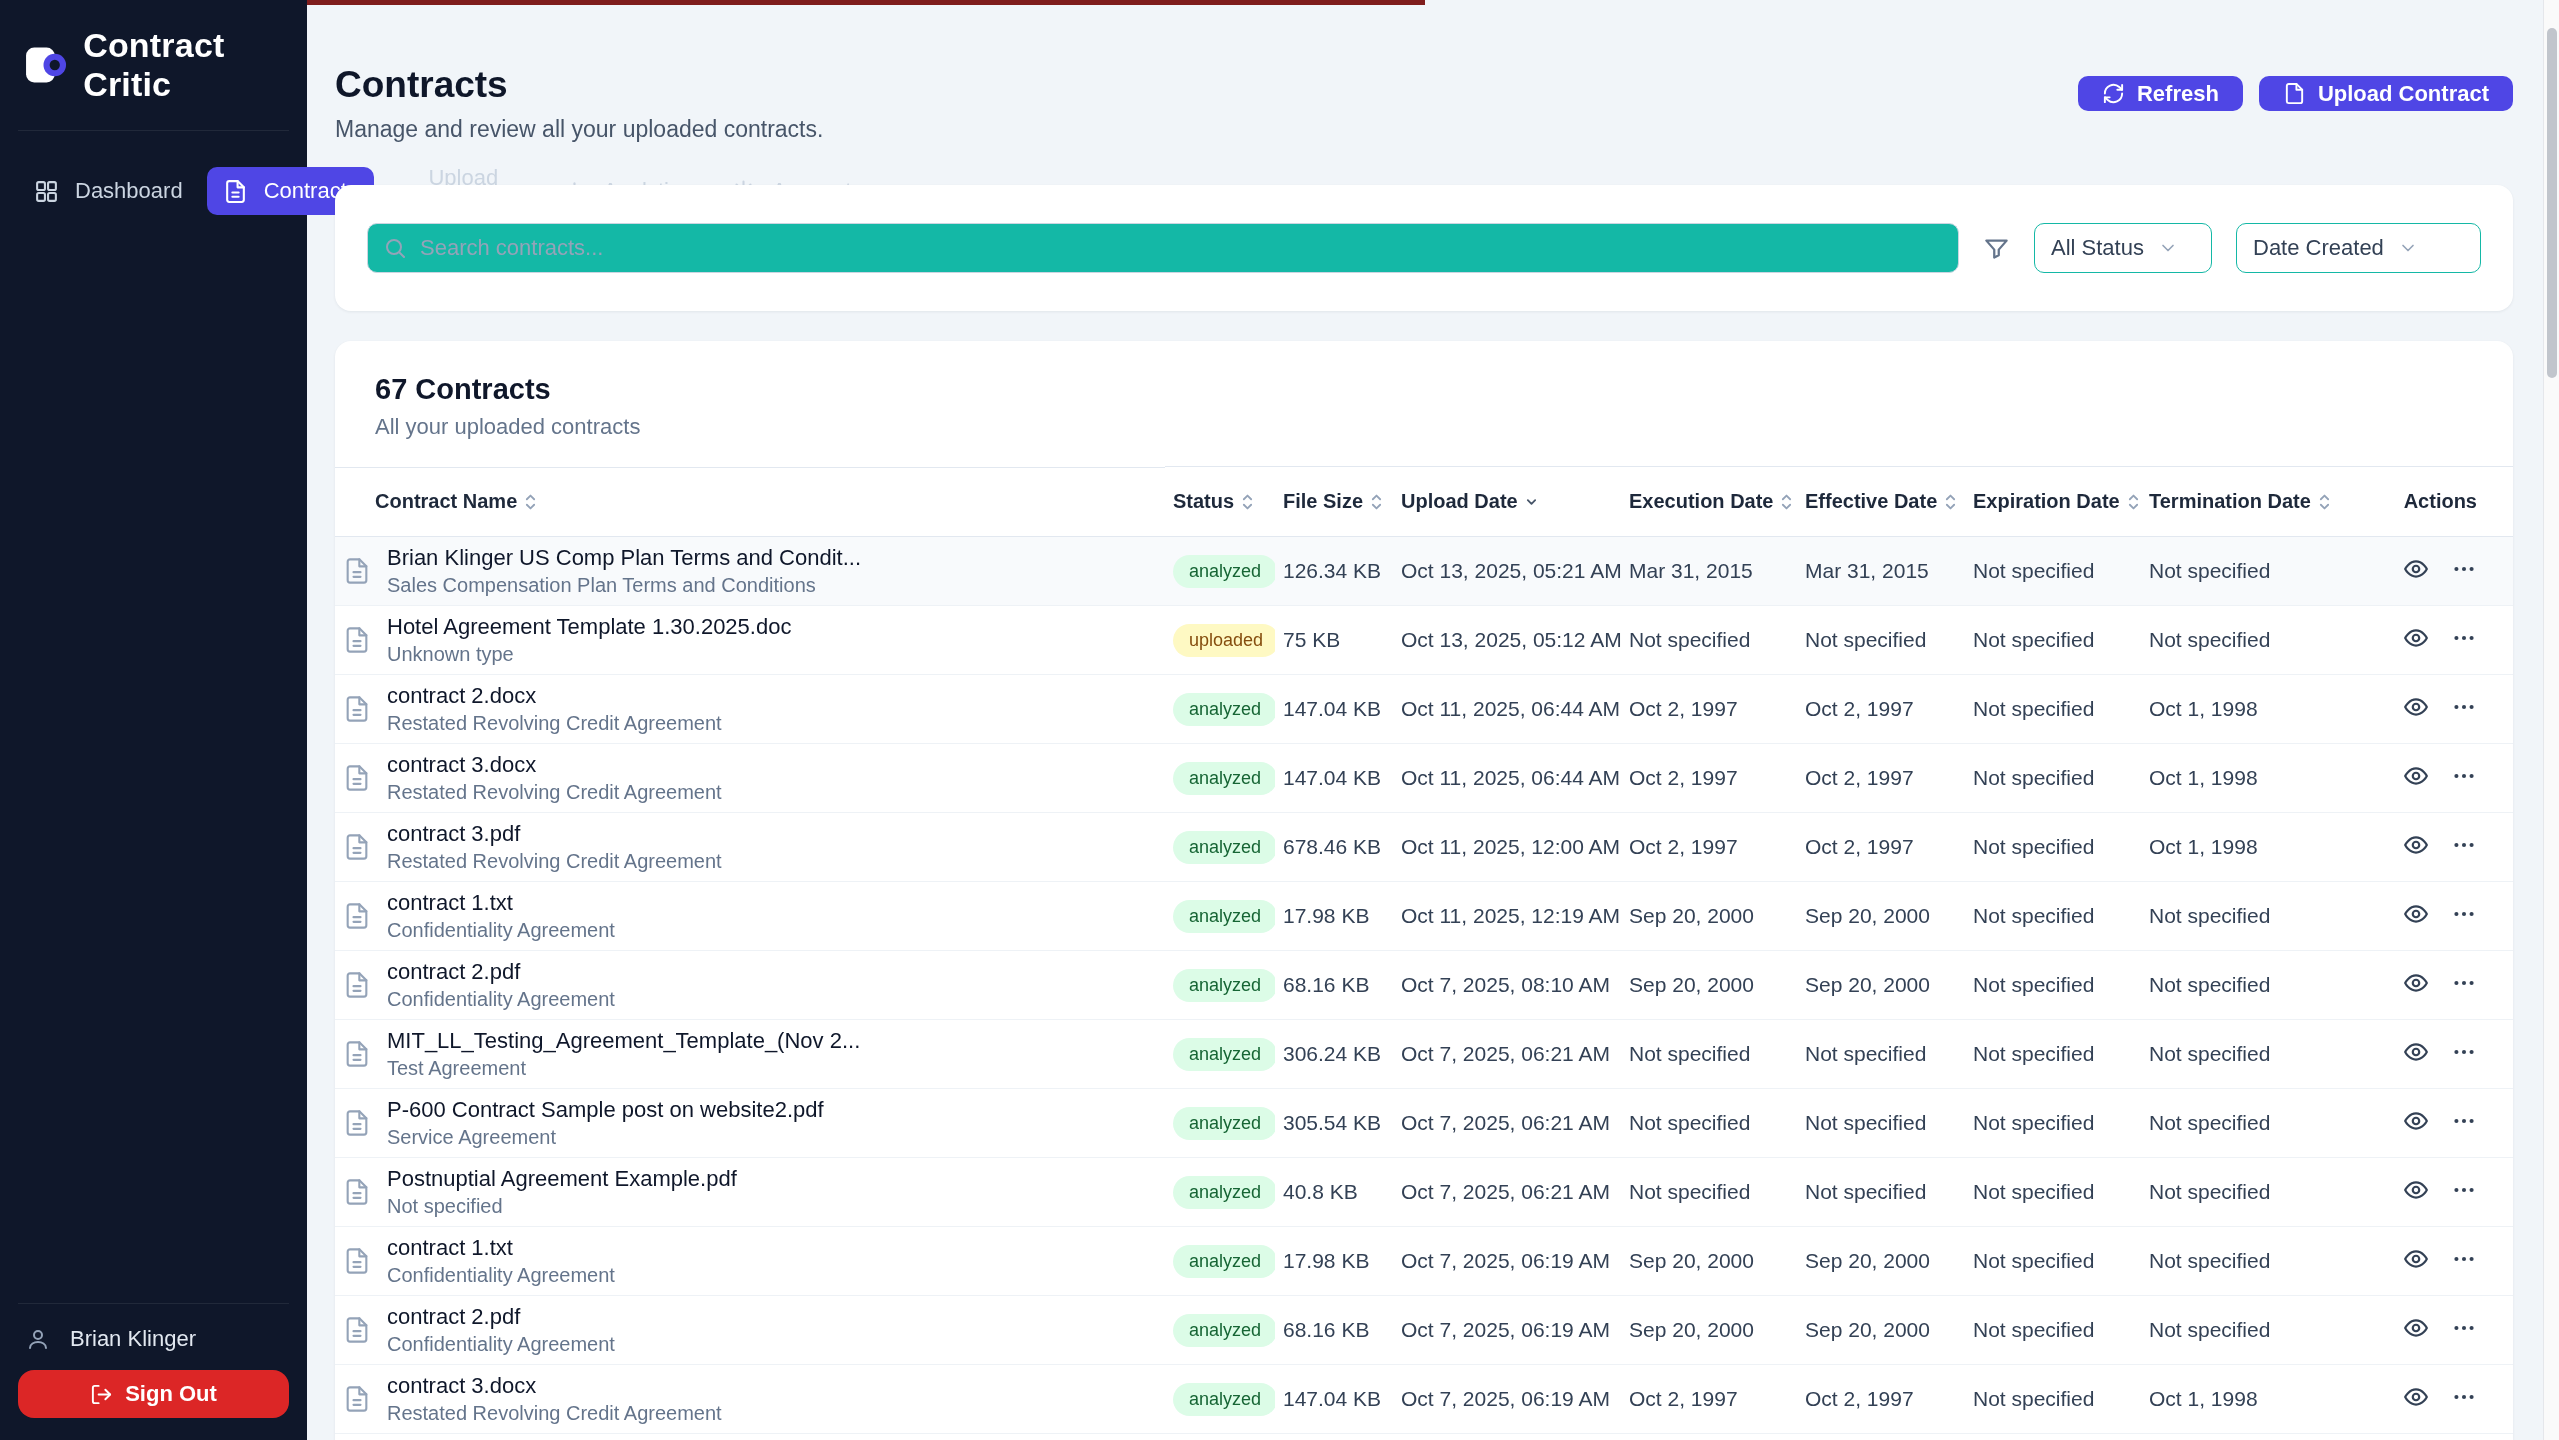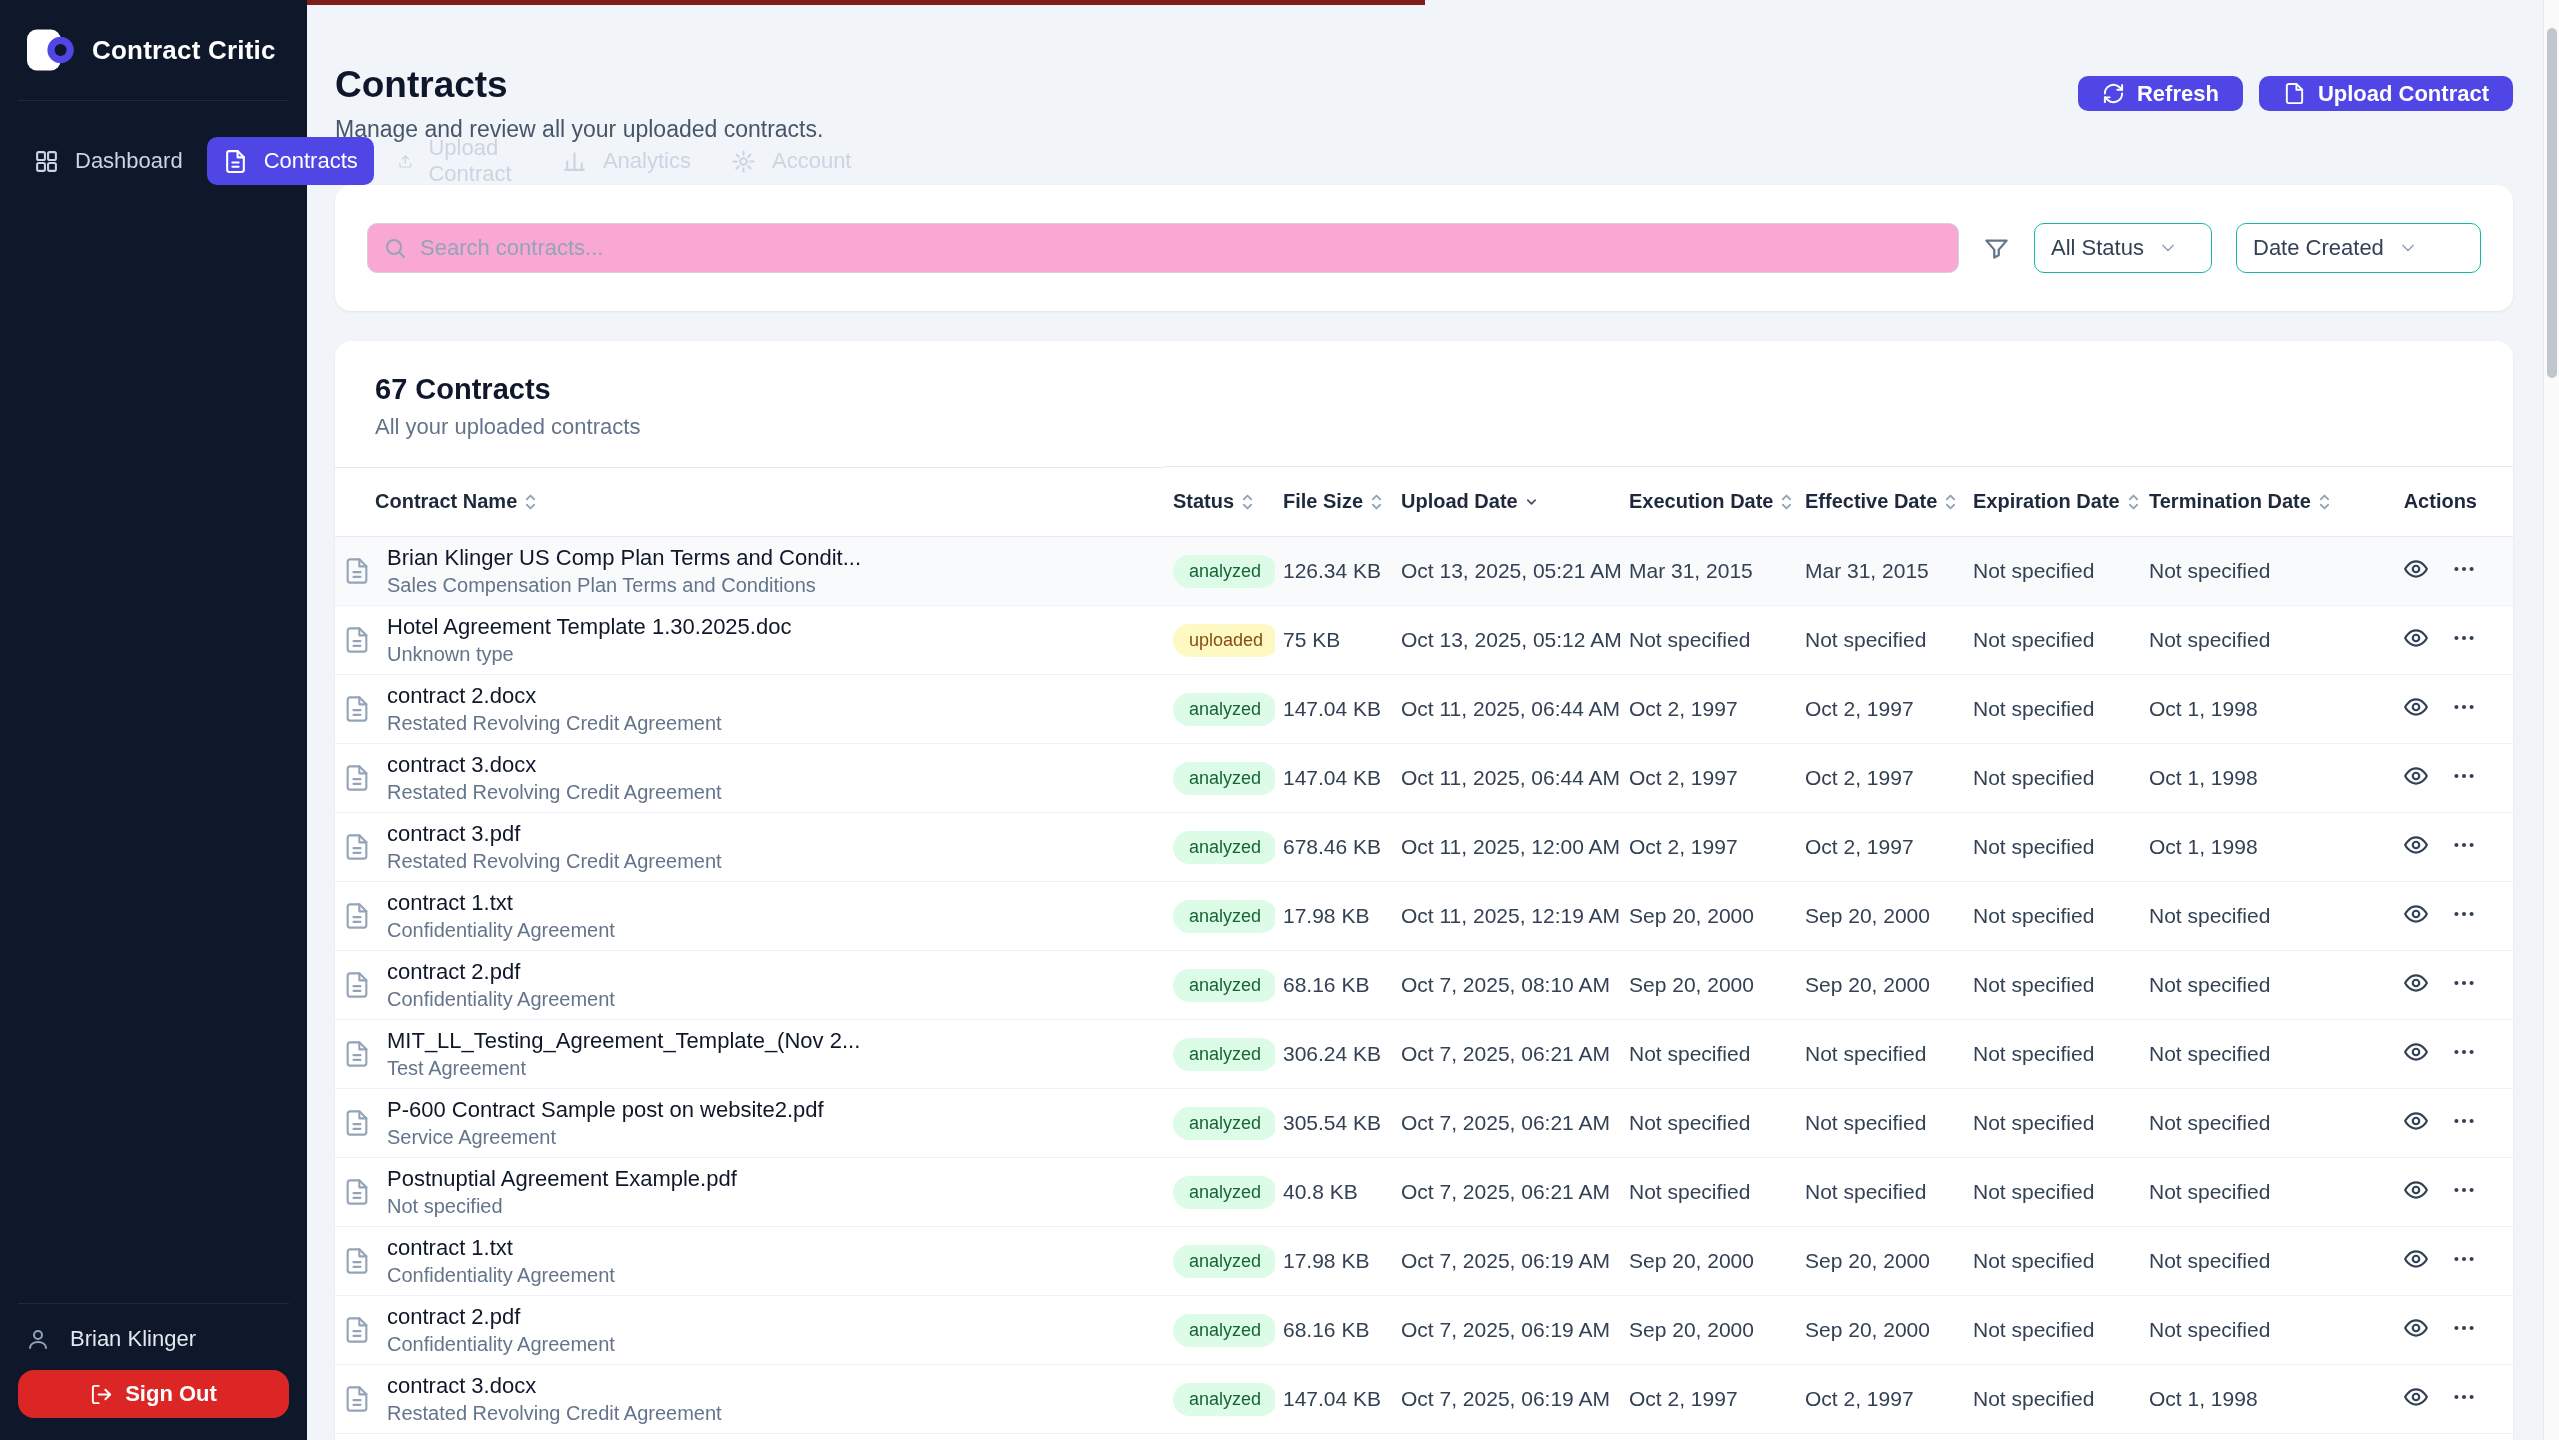--- a/index.html
+++ b/index.html
@@ -13,21 +13,21 @@
   
   .sidebar{
     width:307px;min-width:307px;background:var(--sidebar-bg,#0f172a);
     display:flex;flex-direction:column;box-sizing:border-box;
     padding:22px 18px 22px 18px;
   }
   .brand{display:flex;align-items:center;gap:14px;padding:4px 6px 26px 6px;
     border-bottom:1px solid rgba(255,255,255,0.08);}
   .logo{width:54px;height:48px;display:inline-flex;}
   .logo svg{width:100%;height:100%;}
-  .brand-name{color:#fff;font-size:26px;font-weight:700;letter-spacing:.2px;}
+  .brand-name{color:#fff;font-size:34px;font-weight:700;letter-spacing:.2px;}
   .nav{margin-top:36px;display:flex;flex-direction:row;gap:8px;}
   .nav-item{
     display:flex;align-items:center;gap:16px;height:48px;border-radius:10px;
     padding:0 16px;color:#cbd5e1;font-size:22px;font-weight:500;cursor:pointer;
   }
   .nav-item .nav-ic{width:25px;height:25px;display:inline-flex;}
   .nav-item .nav-ic svg{width:100%;height:100%;}
   .nav-item.active{background:var(--accent,#4f46e5);color:#ffffff;}
   .sidebar-bottom{margin-top:auto;border-top:1px solid rgba(255,255,255,0.08);padding-top:22px;}
   .user-row{display:flex;align-items:center;gap:20px;color:#e2e8f0;font-size:22px;padding:0 8px 18px 8px;}
@@ -59,21 +59,21 @@
   
   .filter-card{
     margin-top:42px;background:#fff;border-radius:16px;box-shadow:0 1px 3px rgba(15,23,42,.07);
     padding:38px 32px;display:flex;align-items:center;gap:24px;box-sizing:border-box;
   }
   .search-wrap{position:relative;flex:1;}
   .search-wrap .sch-ic{position:absolute;left:16px;top:13px;width:24px;height:24px;color:#94a3b8;}
   .search-wrap .sch-ic svg{width:100%;height:100%;}
   .search-input{
     width:100%;height:50px;box-sizing:border-box;border:1px solid #cbd5e1;border-radius:10px;
-    padding:0 18px 0 52px;font-size:22px;font-family:inherit;color:#0f172a;background:#f9a8d4;outline:none;
+    padding:0 18px 0 52px;font-size:22px;font-family:inherit;color:#0f172a;background:#14b8a6;outline:none;
   }
   .search-input::placeholder{color:#94a3b8;}
   .funnel{width:27px;height:27px;color:#64748b;display:inline-flex;}
   .funnel svg{width:100%;height:100%;}
   .select{
     height:50px;border:1px solid #14b8a6;border-radius:10px;background:#fff;display:flex;
     align-items:center;justify-content:flex-start;padding:0 16px;box-sizing:border-box;
     font-size:22px;color:#334155;cursor:pointer;gap:14px;
   }
   .select.status{width:178px;}

